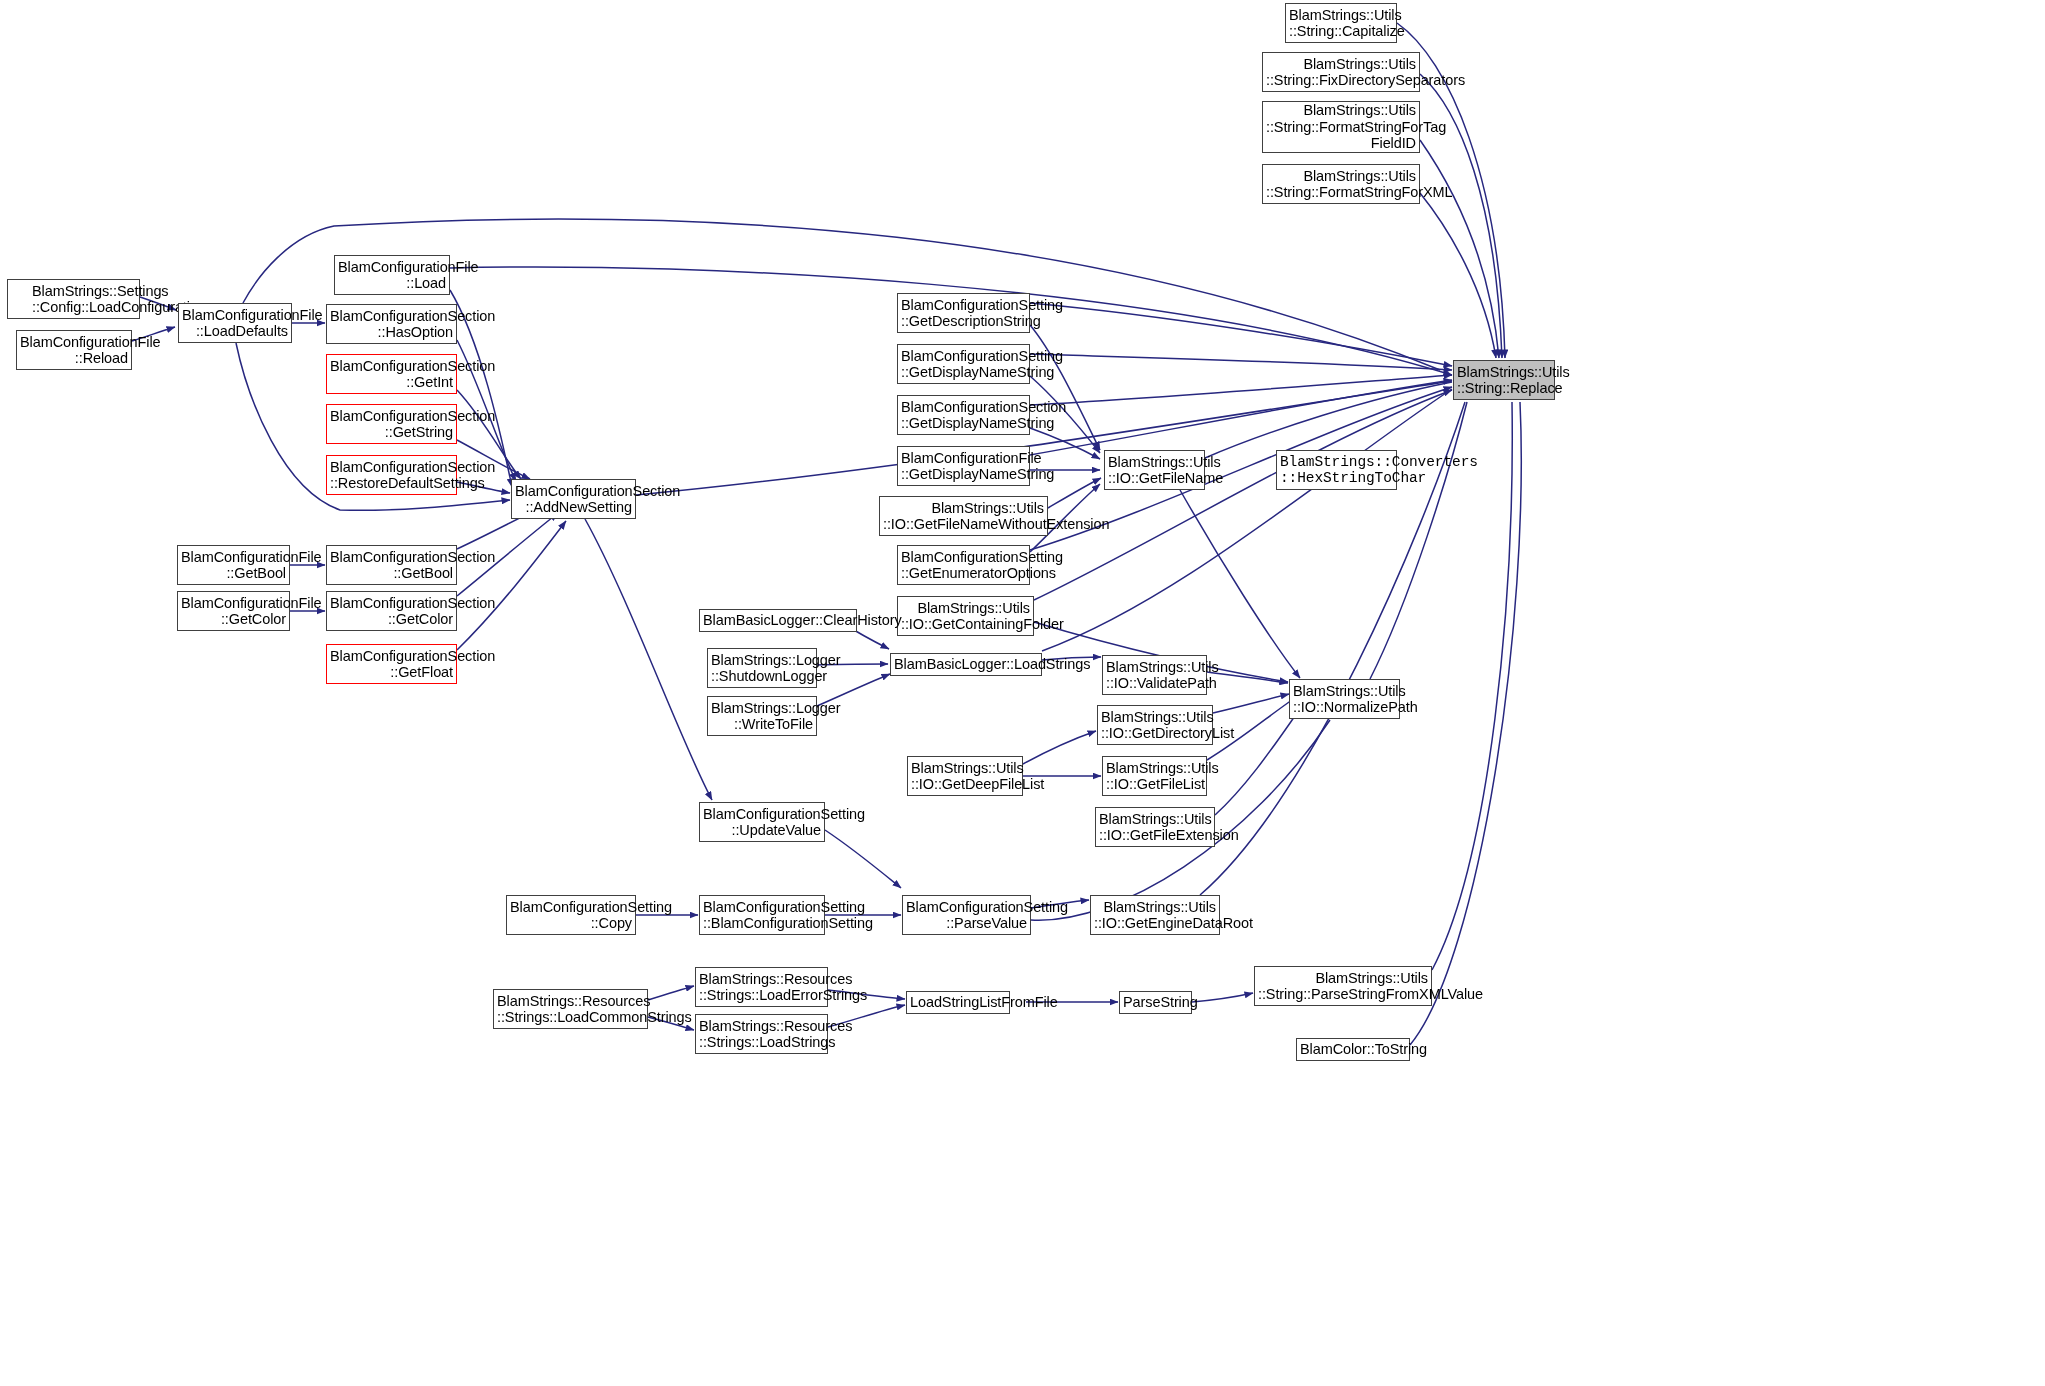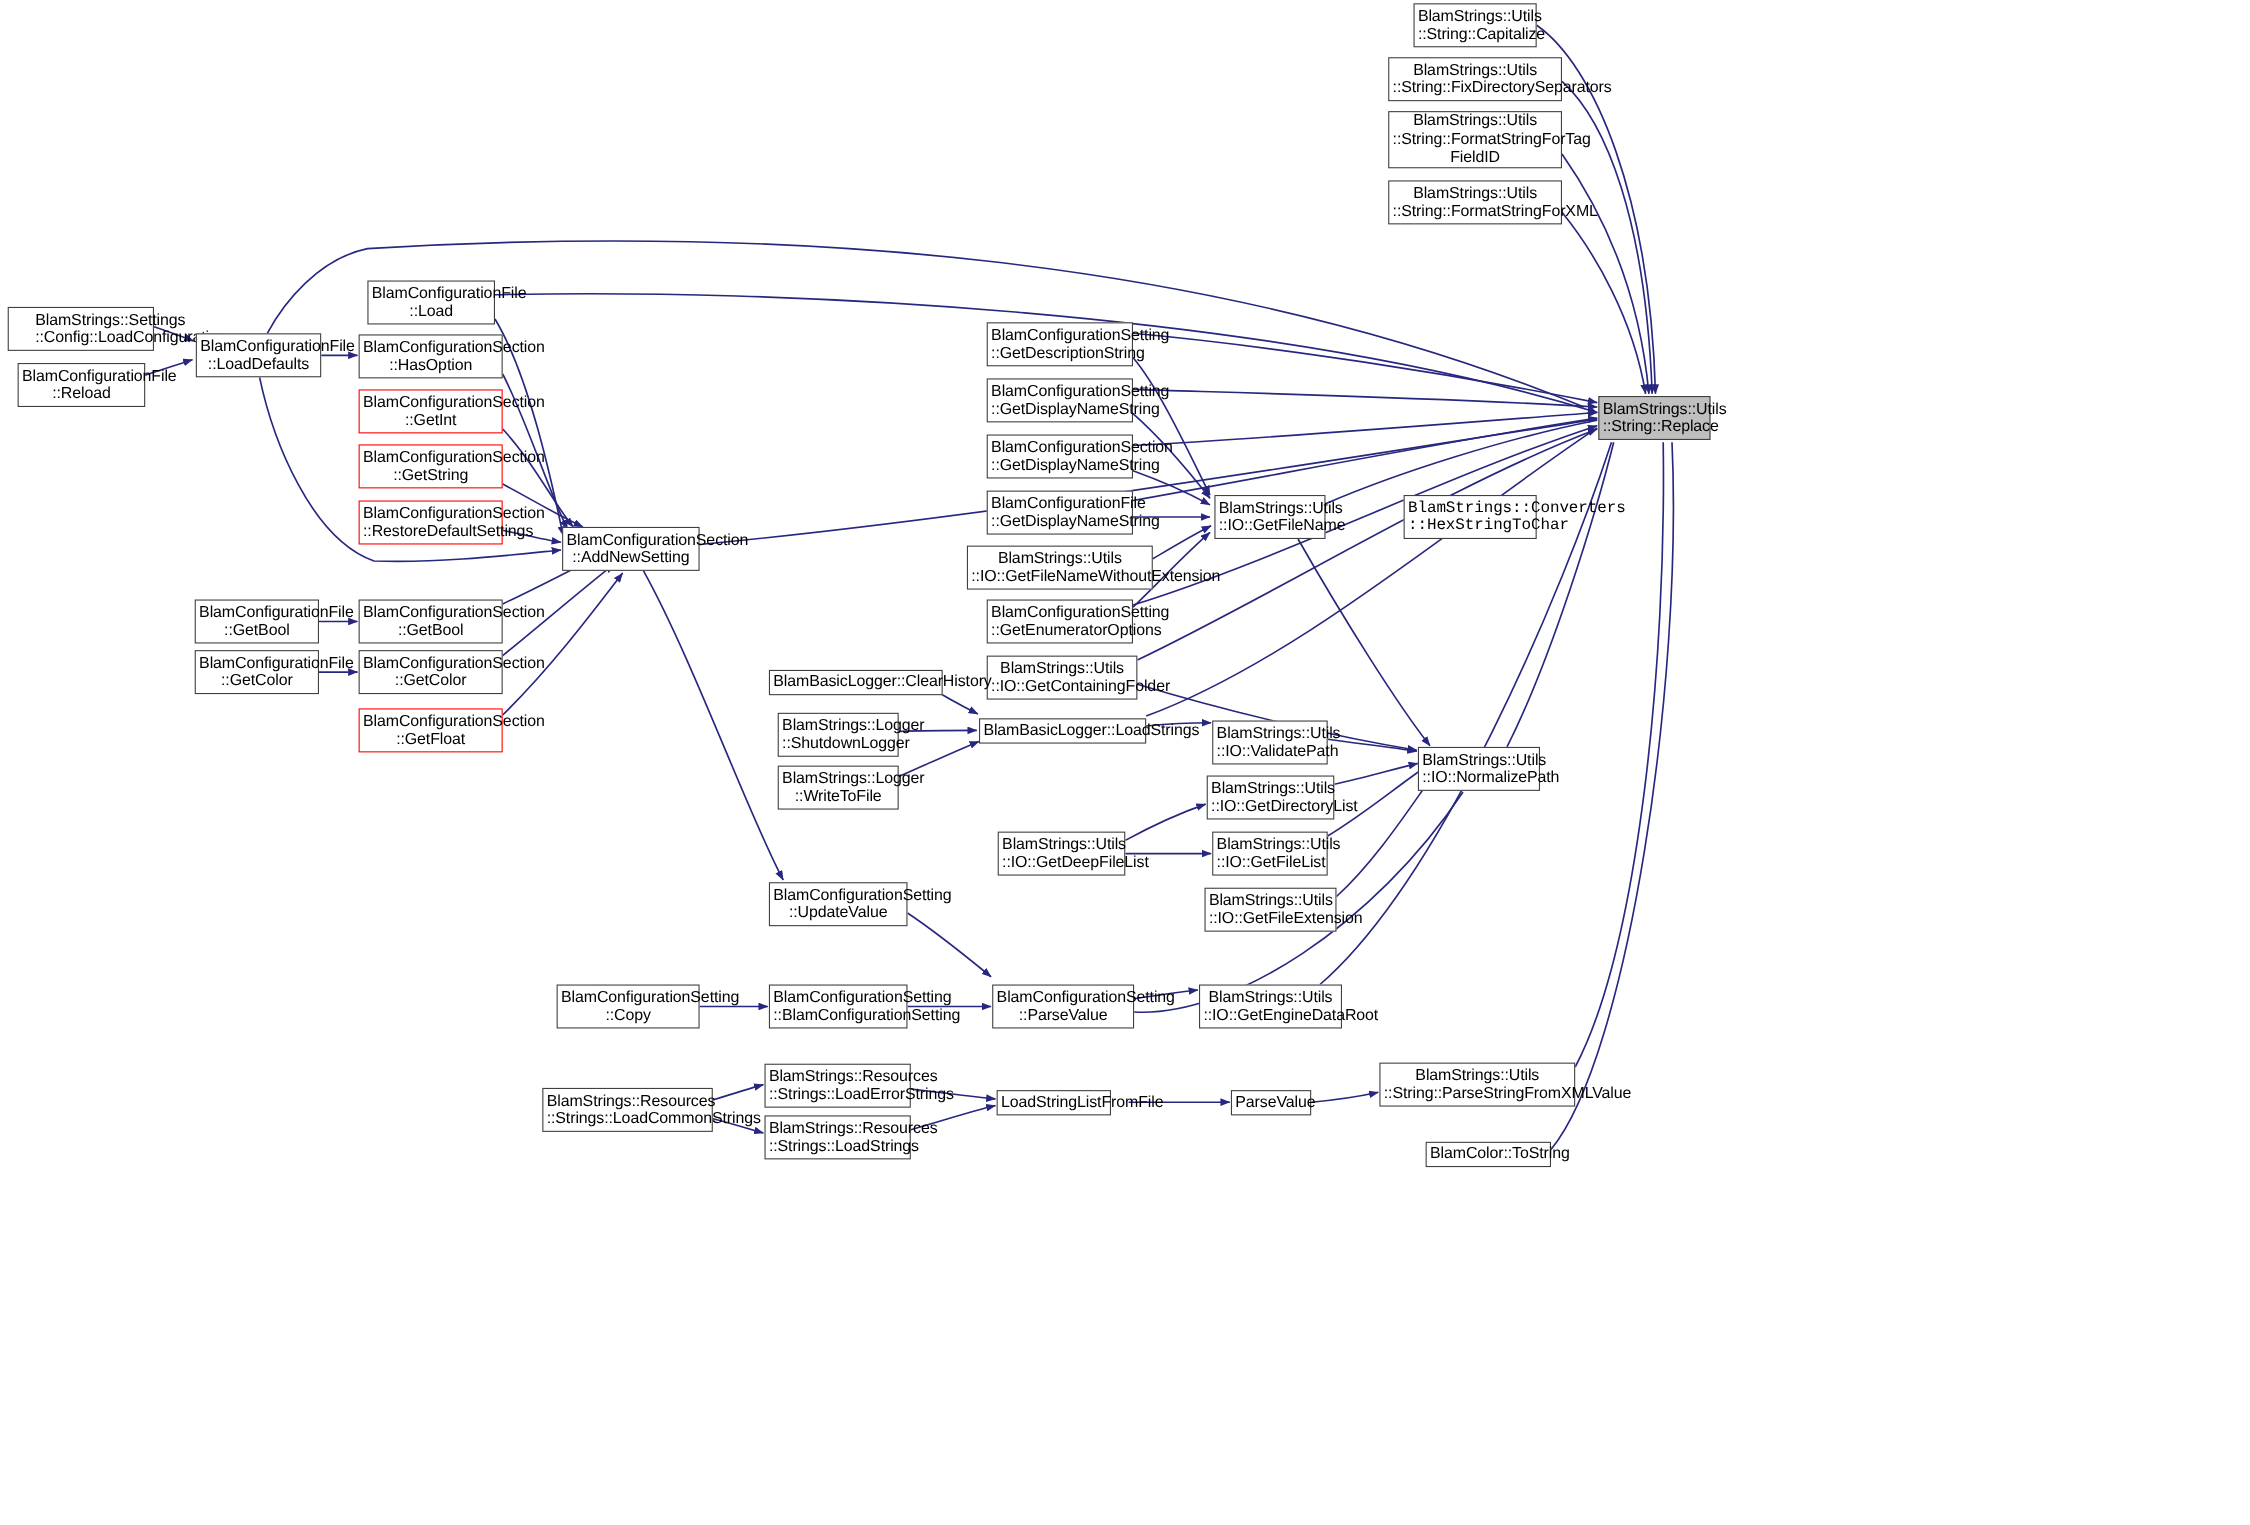--- a/index.html
+++ b/index.html
@@ -44,20 +44,21 @@
     border-color: #ff0000;
   }
   .node.current {
     background: #bfbfbf;
     border-color: #404040;
   }
   .node-label {
     display: block;
     width: 100%;
     white-space: pre-line;
+    text-align: right;
   }
 </style>
 </head>
 <body>
 
 <div id="graph-root">
 
   <svg id="edge-layer" viewBox="0 0 2045 1386" width="2045" height="1386">
     <defs>
       <marker id="arrowhead" markerWidth="9" markerHeight="7" refX="8.5" refY="3.5" orient="auto" markerUnits="userSpaceOnUse">
@@ -217,19 +218,19 @@
 ::ParseValue</span></div>
       <div class="node" style="left: 1090px; top: 895px; width: 130px; height: 40px;"><span class="node-label">BlamStrings::Utils
 ::IO::GetEngineDataRoot</span></div>
       <div class="node" style="left: 493px; top: 989px; width: 155px; height: 40px;"><span class="node-label">BlamStrings::Resources
 ::Strings::LoadCommonStrings</span></div>
       <div class="node" style="left: 695px; top: 967px; width: 133px; height: 40px;"><span class="node-label">BlamStrings::Resources
 ::Strings::LoadErrorStrings</span></div>
       <div class="node" style="left: 695px; top: 1014px; width: 133px; height: 40px;"><span class="node-label">BlamStrings::Resources
 ::Strings::LoadStrings</span></div>
       <div class="node" style="left: 906px; top: 991px; width: 104px; height: 23px;"><span class="node-label">LoadStringListFromFile</span></div>
-      <div class="node" style="left: 1119px; top: 991px; width: 73px; height: 23px;"><span class="node-label">ParseValue</span></div>
+      <div class="node" style="left: 1119px; top: 991px; width: 73px; height: 23px;"><span class="node-label">ParseString</span></div>
       <div class="node" style="left: 1254px; top: 966px; width: 178px; height: 40px;"><span class="node-label">BlamStrings::Utils
 ::String::ParseStringFromXMLValue</span></div>
       <div class="node" style="left: 1296px; top: 1038px; width: 114px; height: 23px;"><span class="node-label">BlamColor::ToString</span></div>
     </div>
 
 </div>
 
 </body></html>

